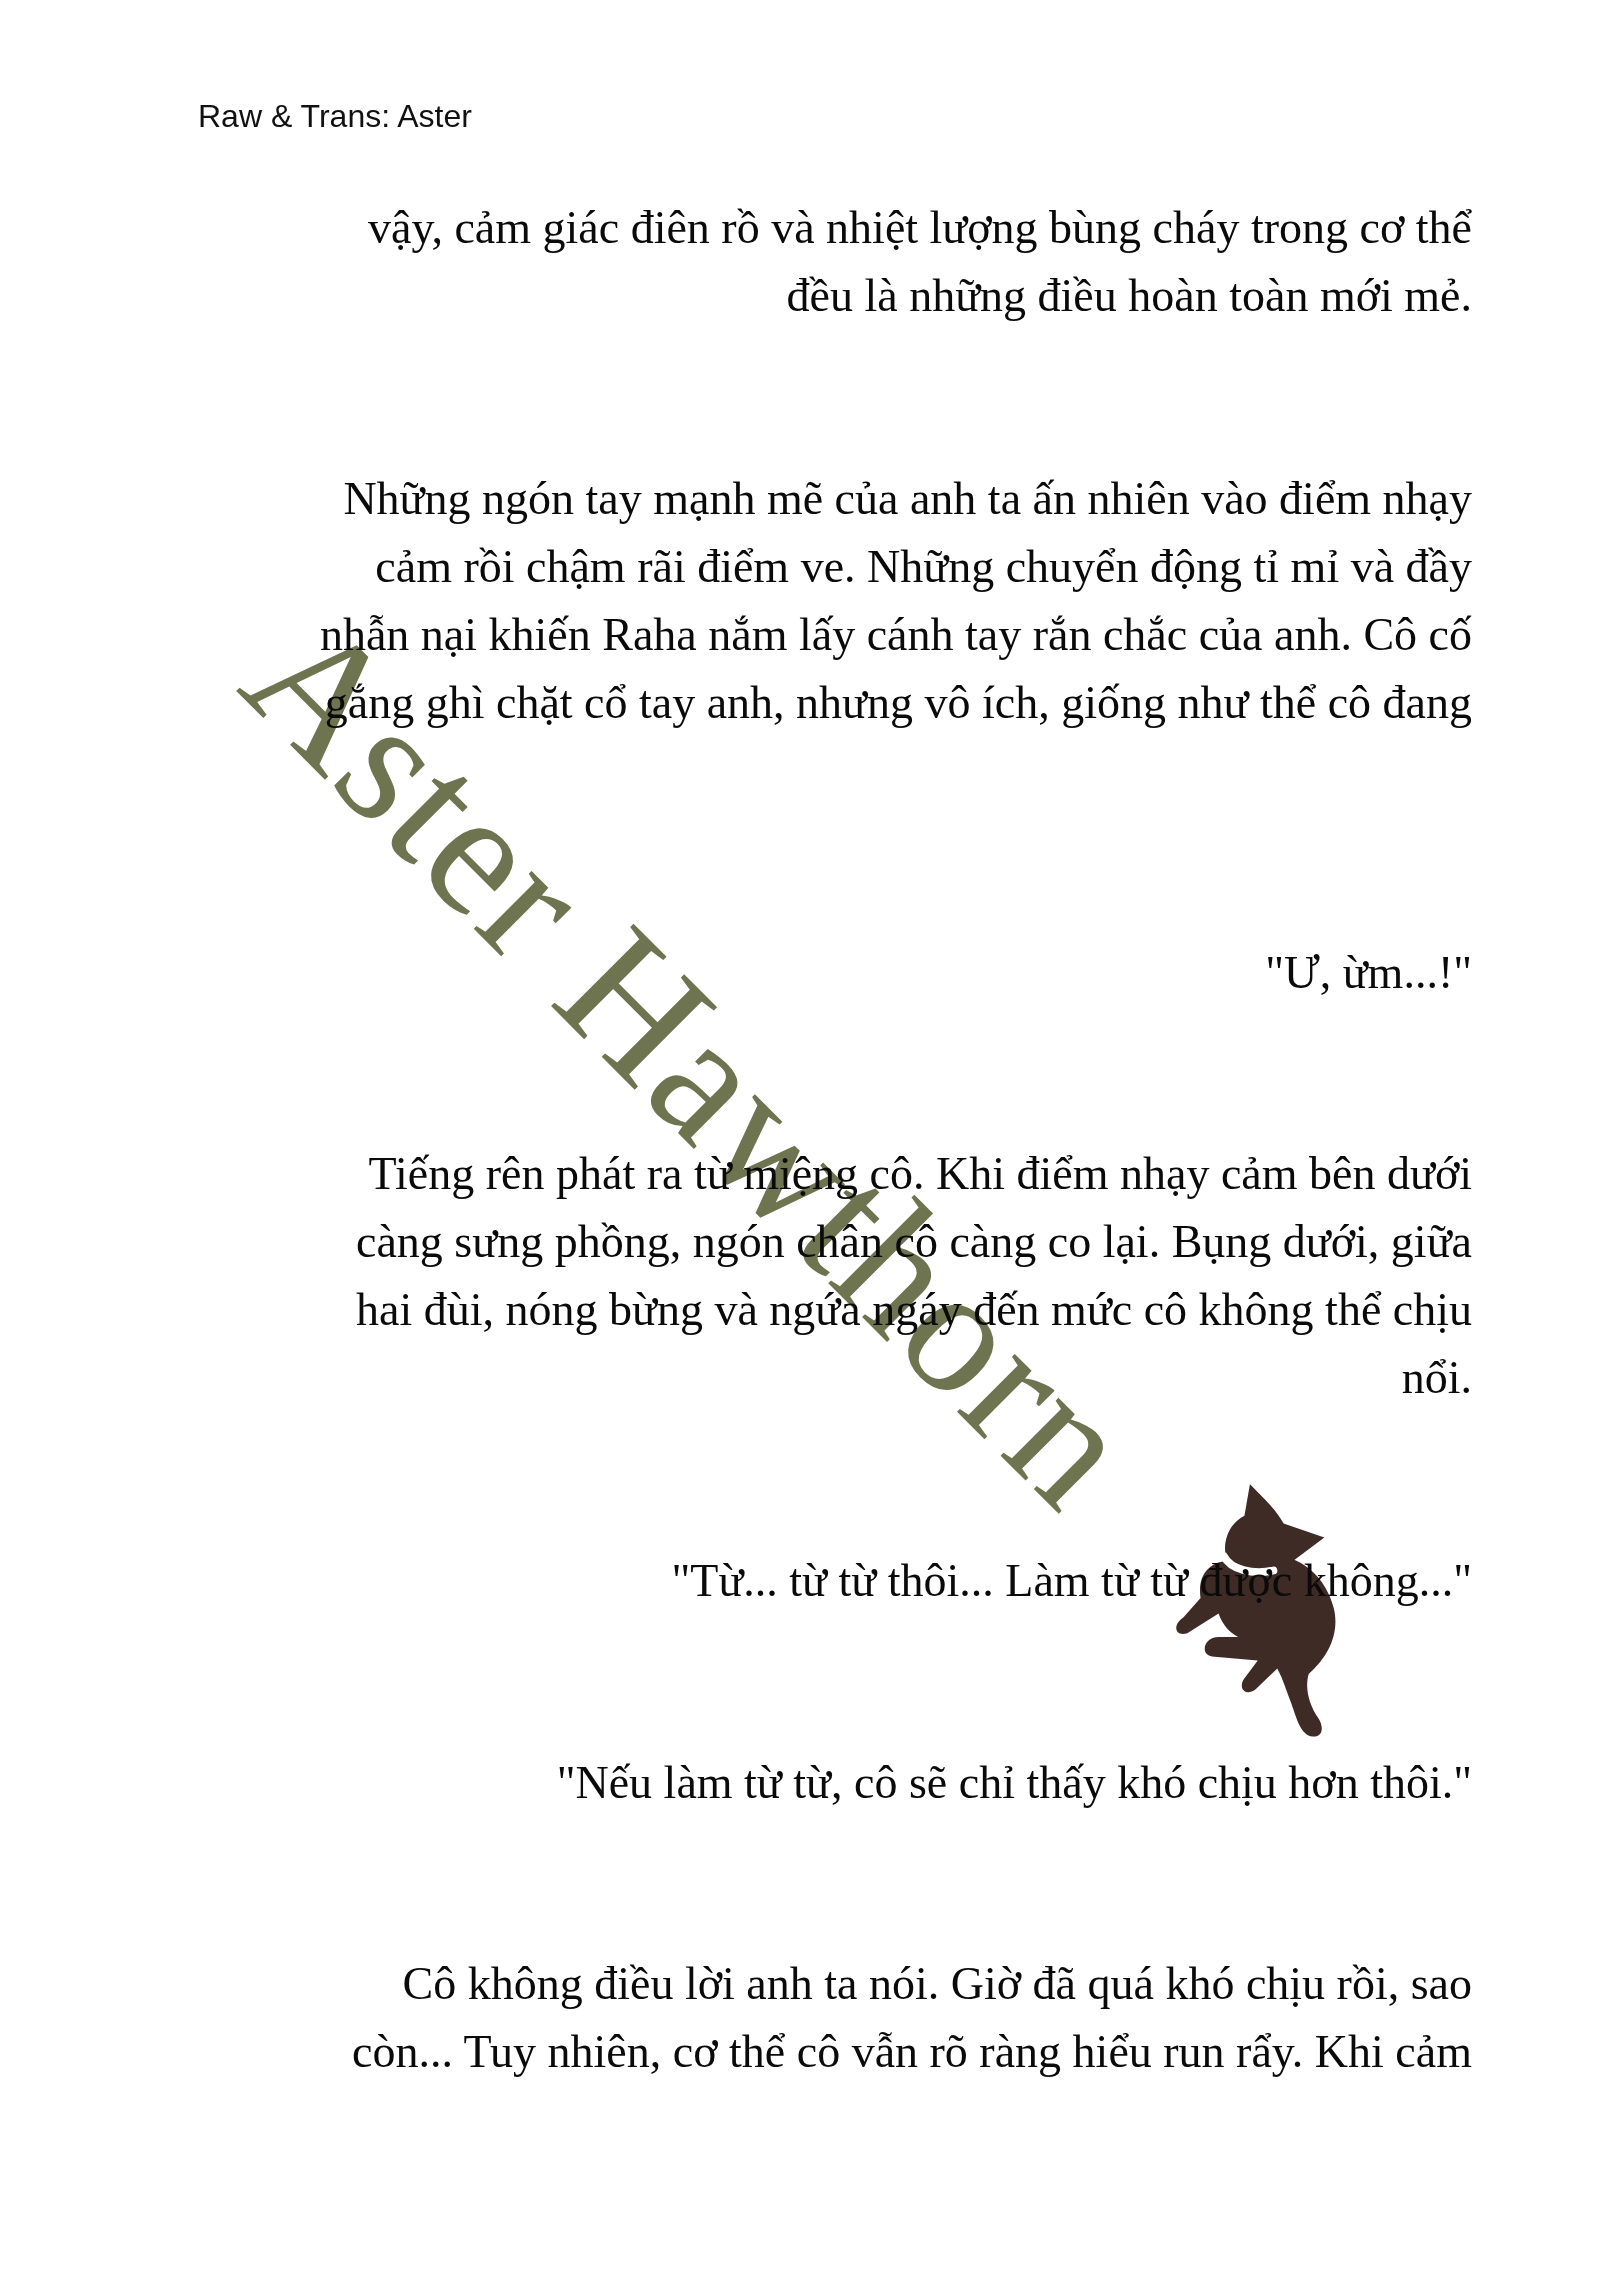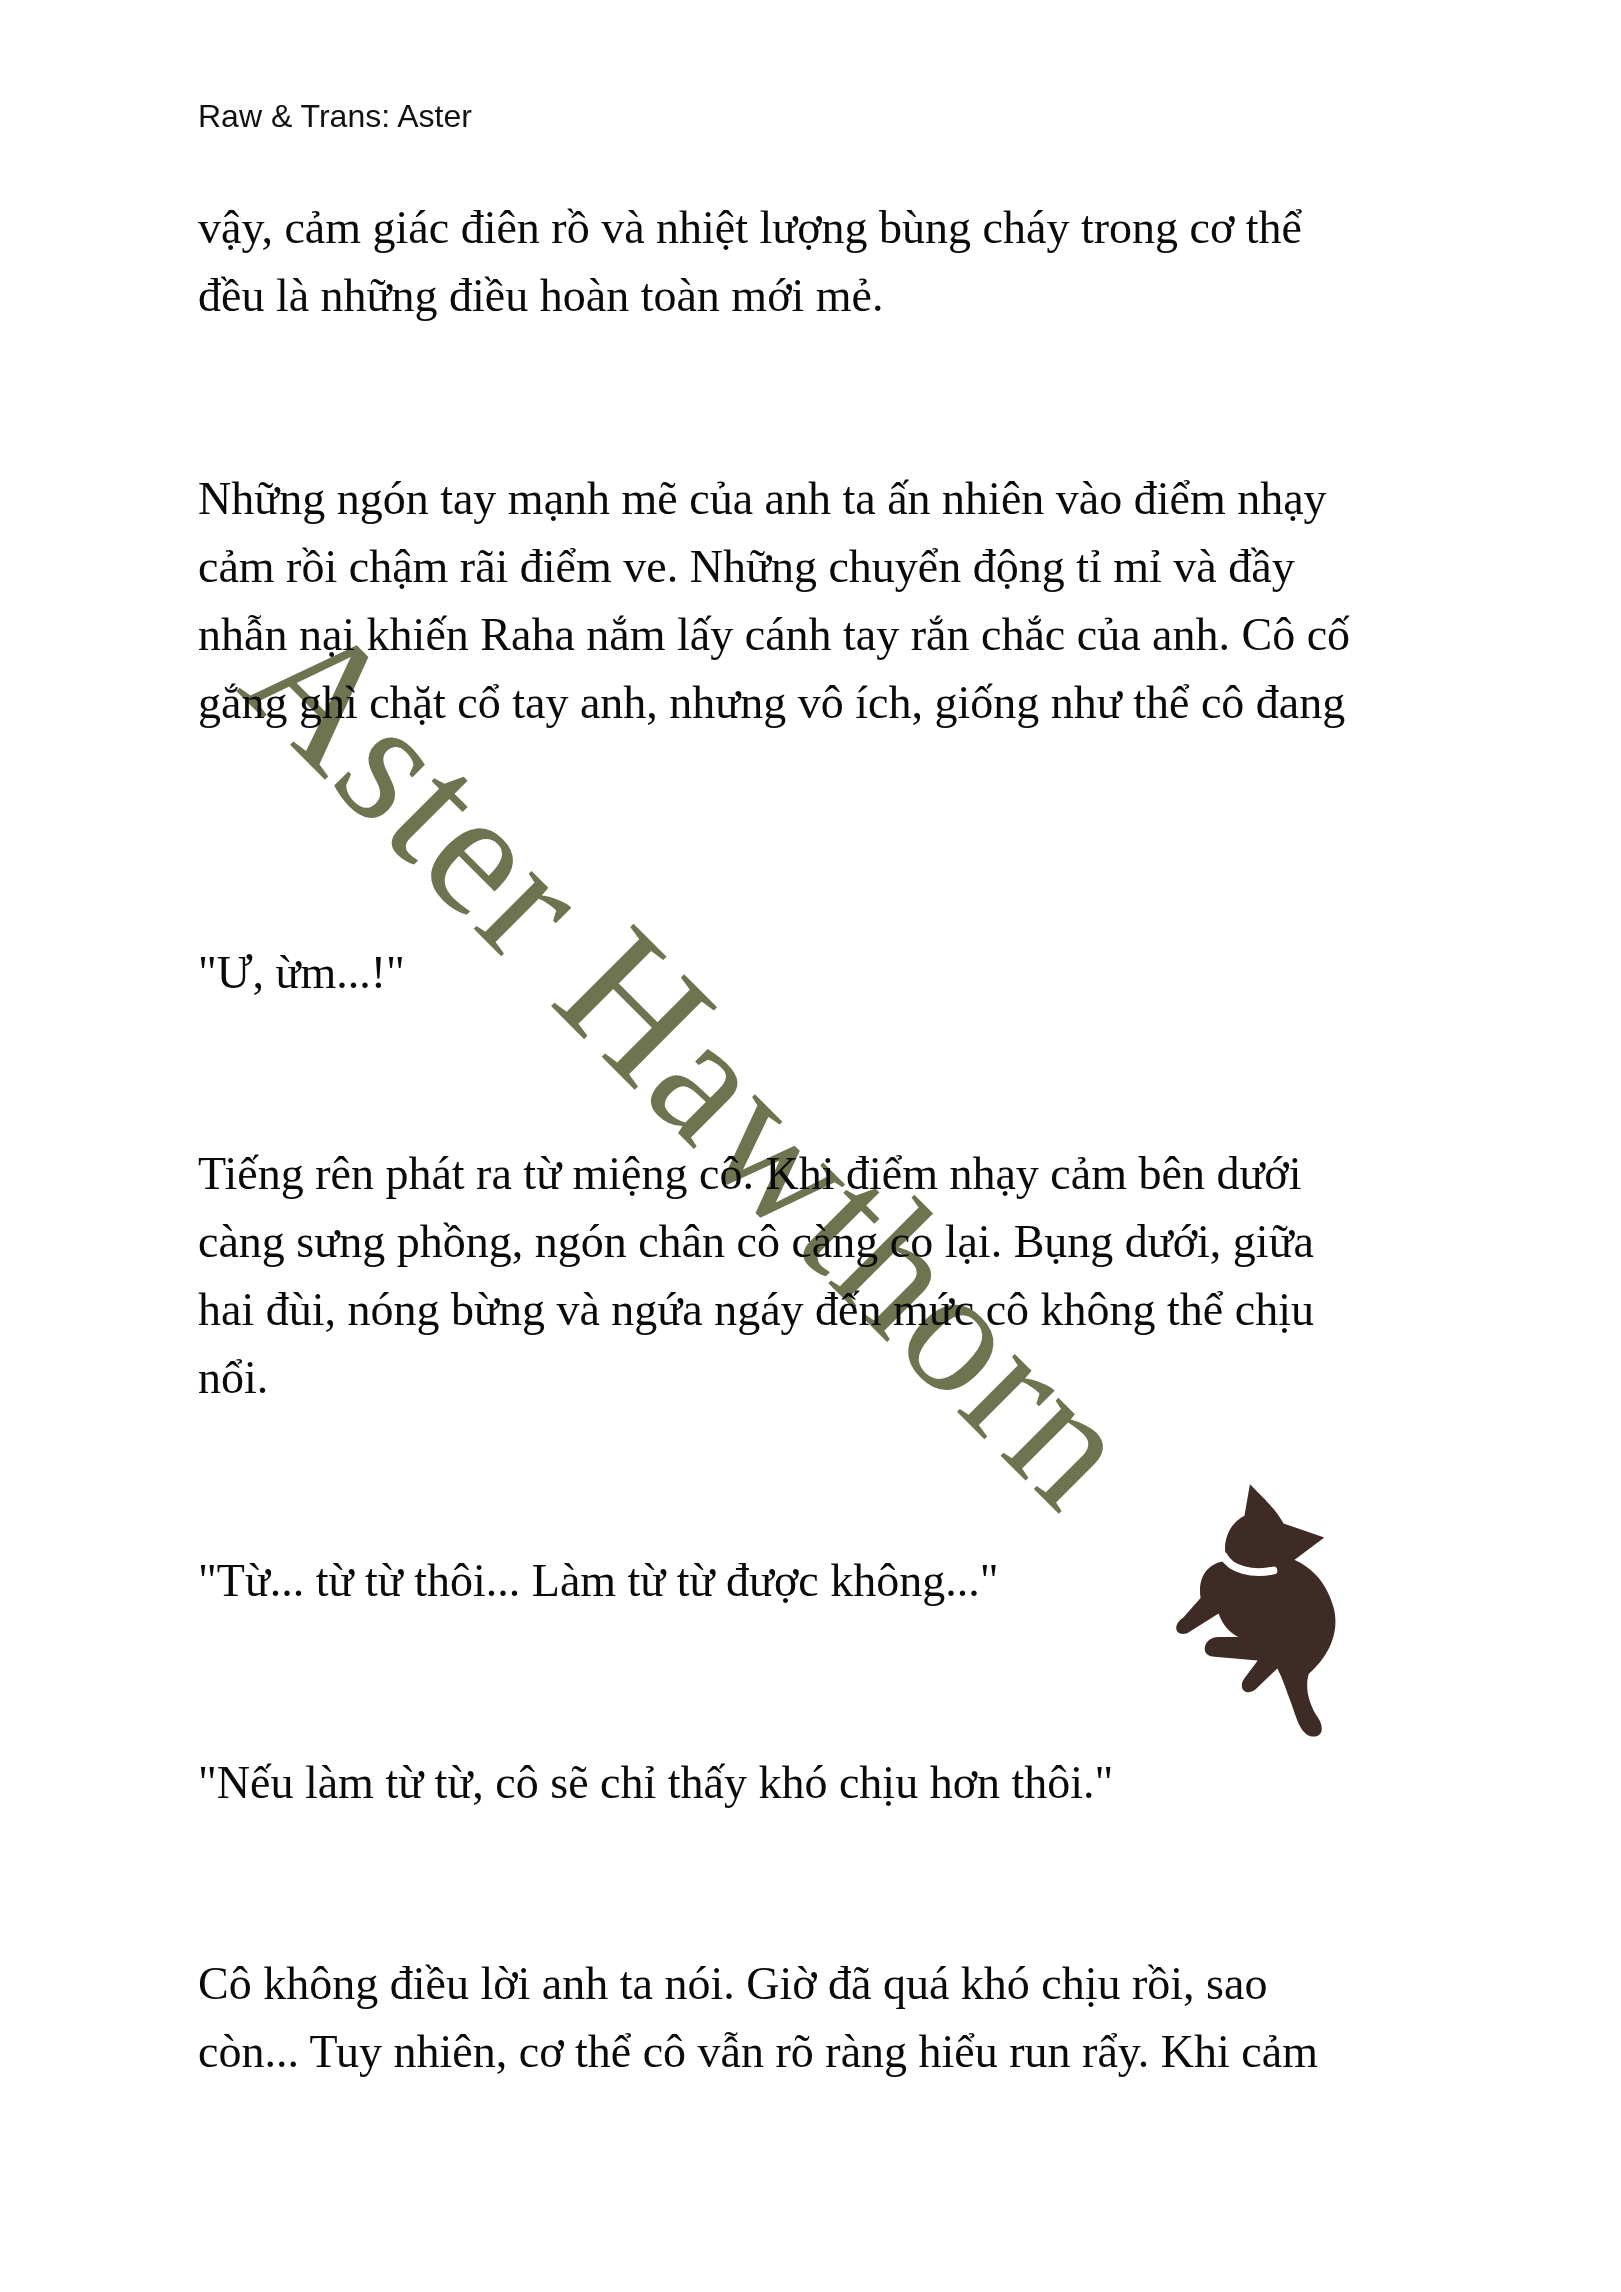--- a/index.html
+++ b/index.html
@@ -32,21 +32,21 @@
   .body-text {
     position: absolute;
     left: 198px;
     width: 1274px;
     font-family: "Liberation Serif", serif;
     font-size: 46px;
     line-height: 68px;
     color: #0a0a0a;
     white-space: nowrap;
   }
-  .line { display: block; height: 68px; }
+  .line { display: block; height: 68px; text-align: right; }
 
   .watermark {
     position: absolute;
     left: 691px;
     top: 1061px;
     transform: translate(-50%, -50%) rotate(45deg);
     font-family: "Liberation Serif", serif;
     font-size: 178px;
     color: #6f7450;
     white-space: nowrap;

